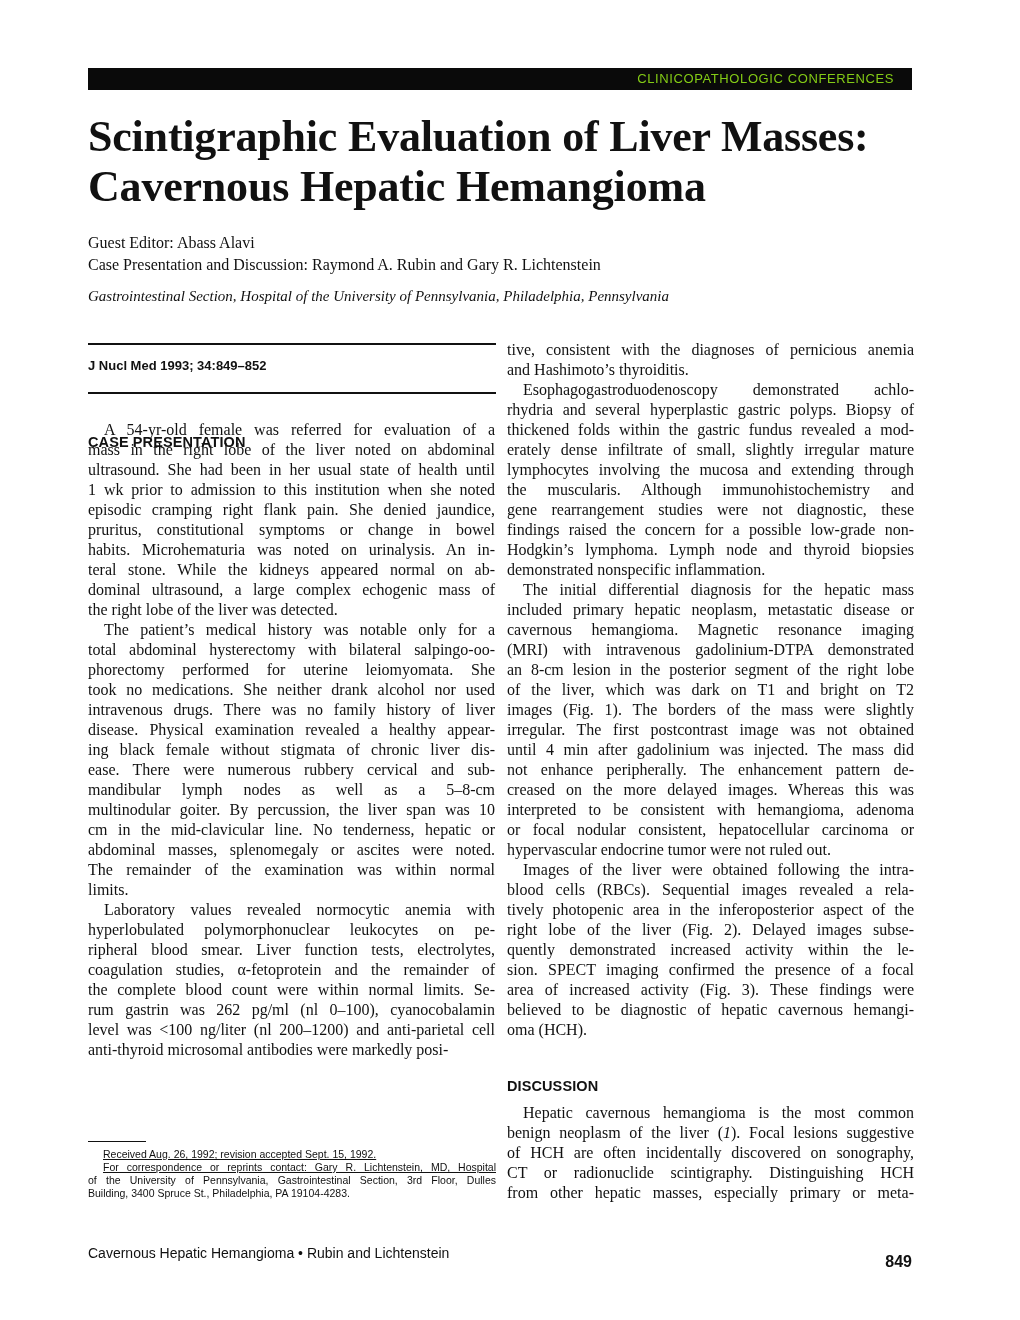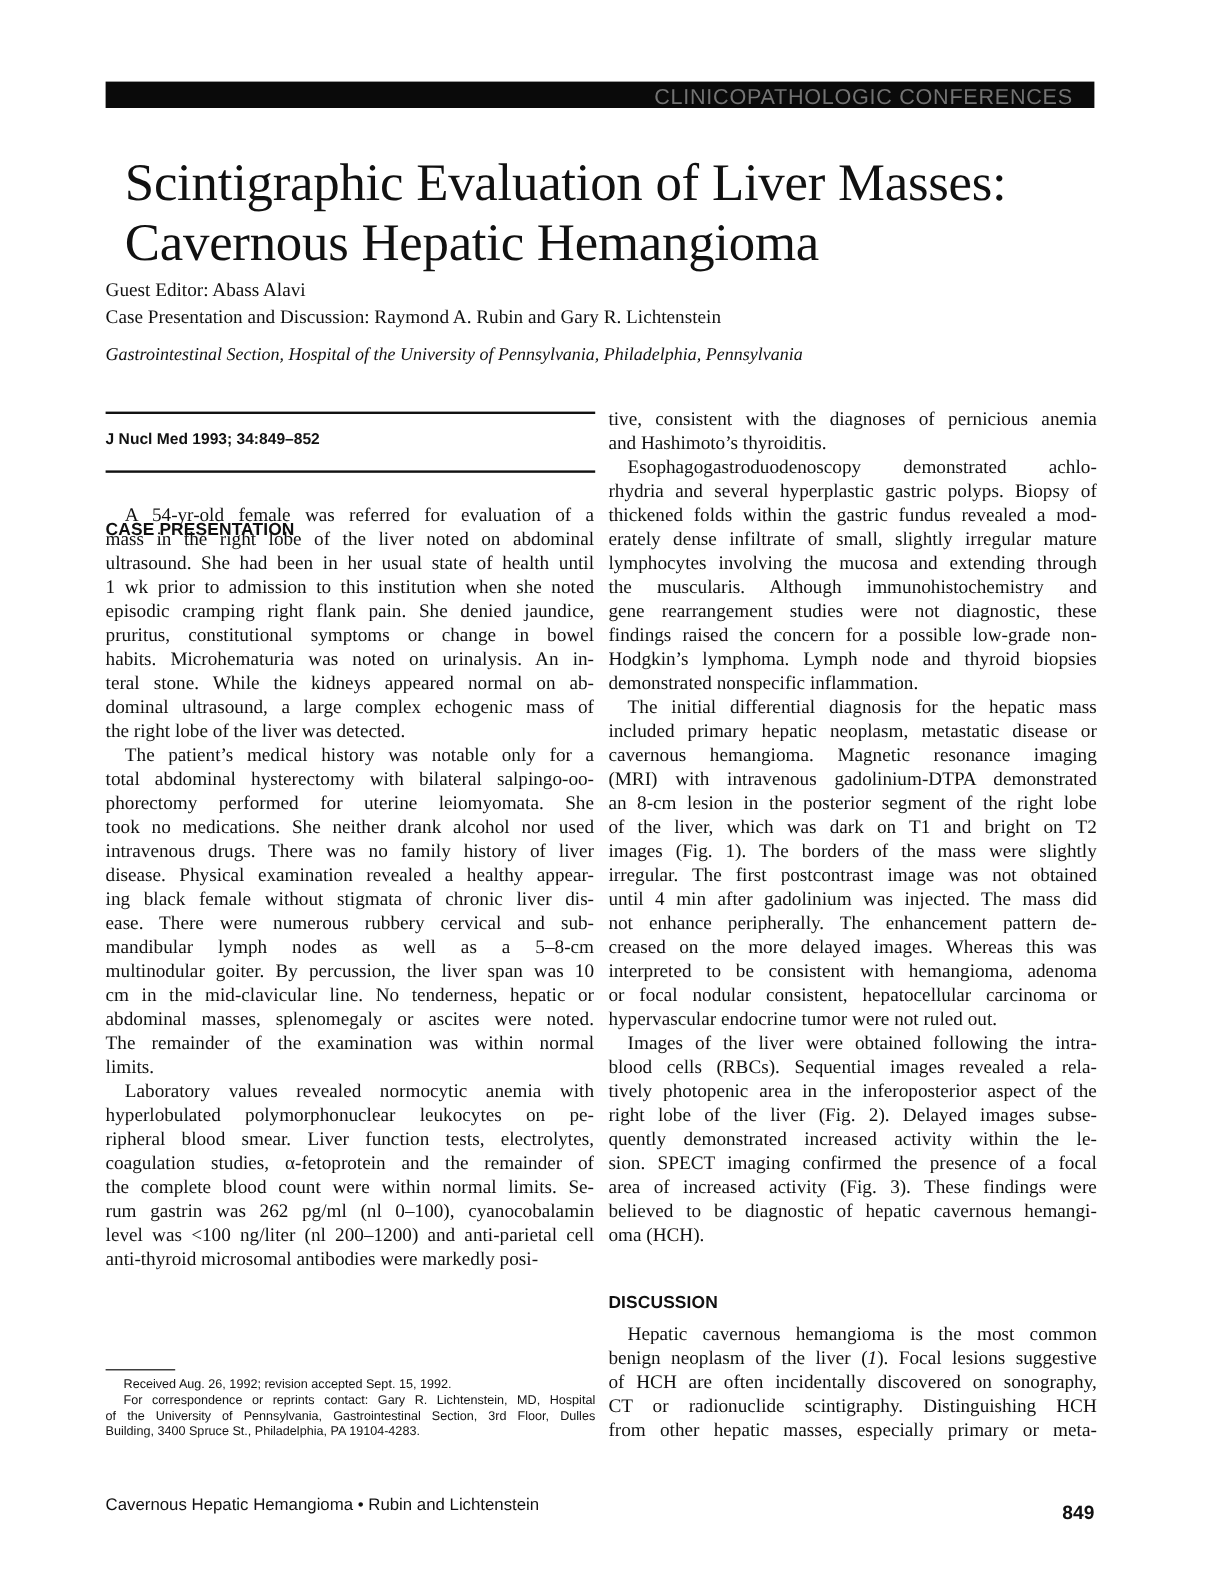--- a/index.html
+++ b/index.html
@@ -1,35 +1,35 @@
 <!DOCTYPE html>
 <html><head>
 <meta charset="utf-8">
 <style>
   html, body { margin:0; padding:0; background:#ffffff; }
   body { width:1020px; height:1320px; position:relative; overflow:hidden; color:#111; }
   .serif { font-family: "Liberation Serif", "DejaVu Serif", serif; }
   .sans { font-family: "Liberation Sans", "DejaVu Sans", sans-serif; }
   #banner { position:absolute; left:88px; top:68px; width:824px; height:22px; background:#0a0a0a; }
-  #banner span { position:absolute; right:18px; top:3px; color:#737373; font-size:18px; letter-spacing:0.6px; }
-  #title { position:absolute; left:88px; top:112px; font-size:44px; line-height:50px; font-weight:normal; margin:16px; letter-spacing:-0.2px; }
+  #banner span { position:absolute; right:18px; top:3px; color:#84cc16; font-size:13px; letter-spacing:0.6px; }
+  #title { position:absolute; left:88px; top:112px; font-size:44px; line-height:50px; font-weight:bold; margin:0; letter-spacing:-0.2px; }
   #editors { position:absolute; left:88px; top:232px; font-size:16px; line-height:22px; }
   #affil { position:absolute; left:88px; top:288px; font-size:15px; font-style:italic; }
   .rule { position:absolute; height:2px; background:#111; }
   #citation { position:absolute; left:88px; top:358px; font-size:13px; font-weight:bold;text-align:right; }
   .heading { position:absolute; font-size:14.5px; font-weight:bold; letter-spacing:0.1px; }
   .col { position:absolute; width:407px; }
   .line { display:block; height:20px; line-height:20px; font-size:16px; white-space:nowrap; text-align:justify; text-align-last:justify; }
   .line.last { text-align-last:left; }
   .line.indent { padding-left:16px; }
   #footrule { position:absolute; left:88px; top:1141px; width:58px; height:1px; background:#111; }
   #footnotes { position:absolute; left:88px; top:1148px; width:408px; }
   .fline { display:block; height:13px; line-height:13px; font-size:10.5px; white-space:nowrap; text-align:justify; text-align-last:justify; }
   .fline.last { text-align-last:left; }
-  .fline.indent { padding-left:15px; }
+  .fline.indent { padding-left:15px;text-decoration:underline; }
   #footer-left { position:absolute; left:88px; top:1245px; font-size:14px; }
   #footer-page { position:absolute; right:108px; top:1253px; font-size:16px; font-weight:bold; }
   sup { font-size:10px; line-height:0; }
 </style>
 </head>
 <body>
 
 <div id="banner">
   <span class="sans">CLINICOPATHOLOGIC CONFERENCES</span>
 </div>

